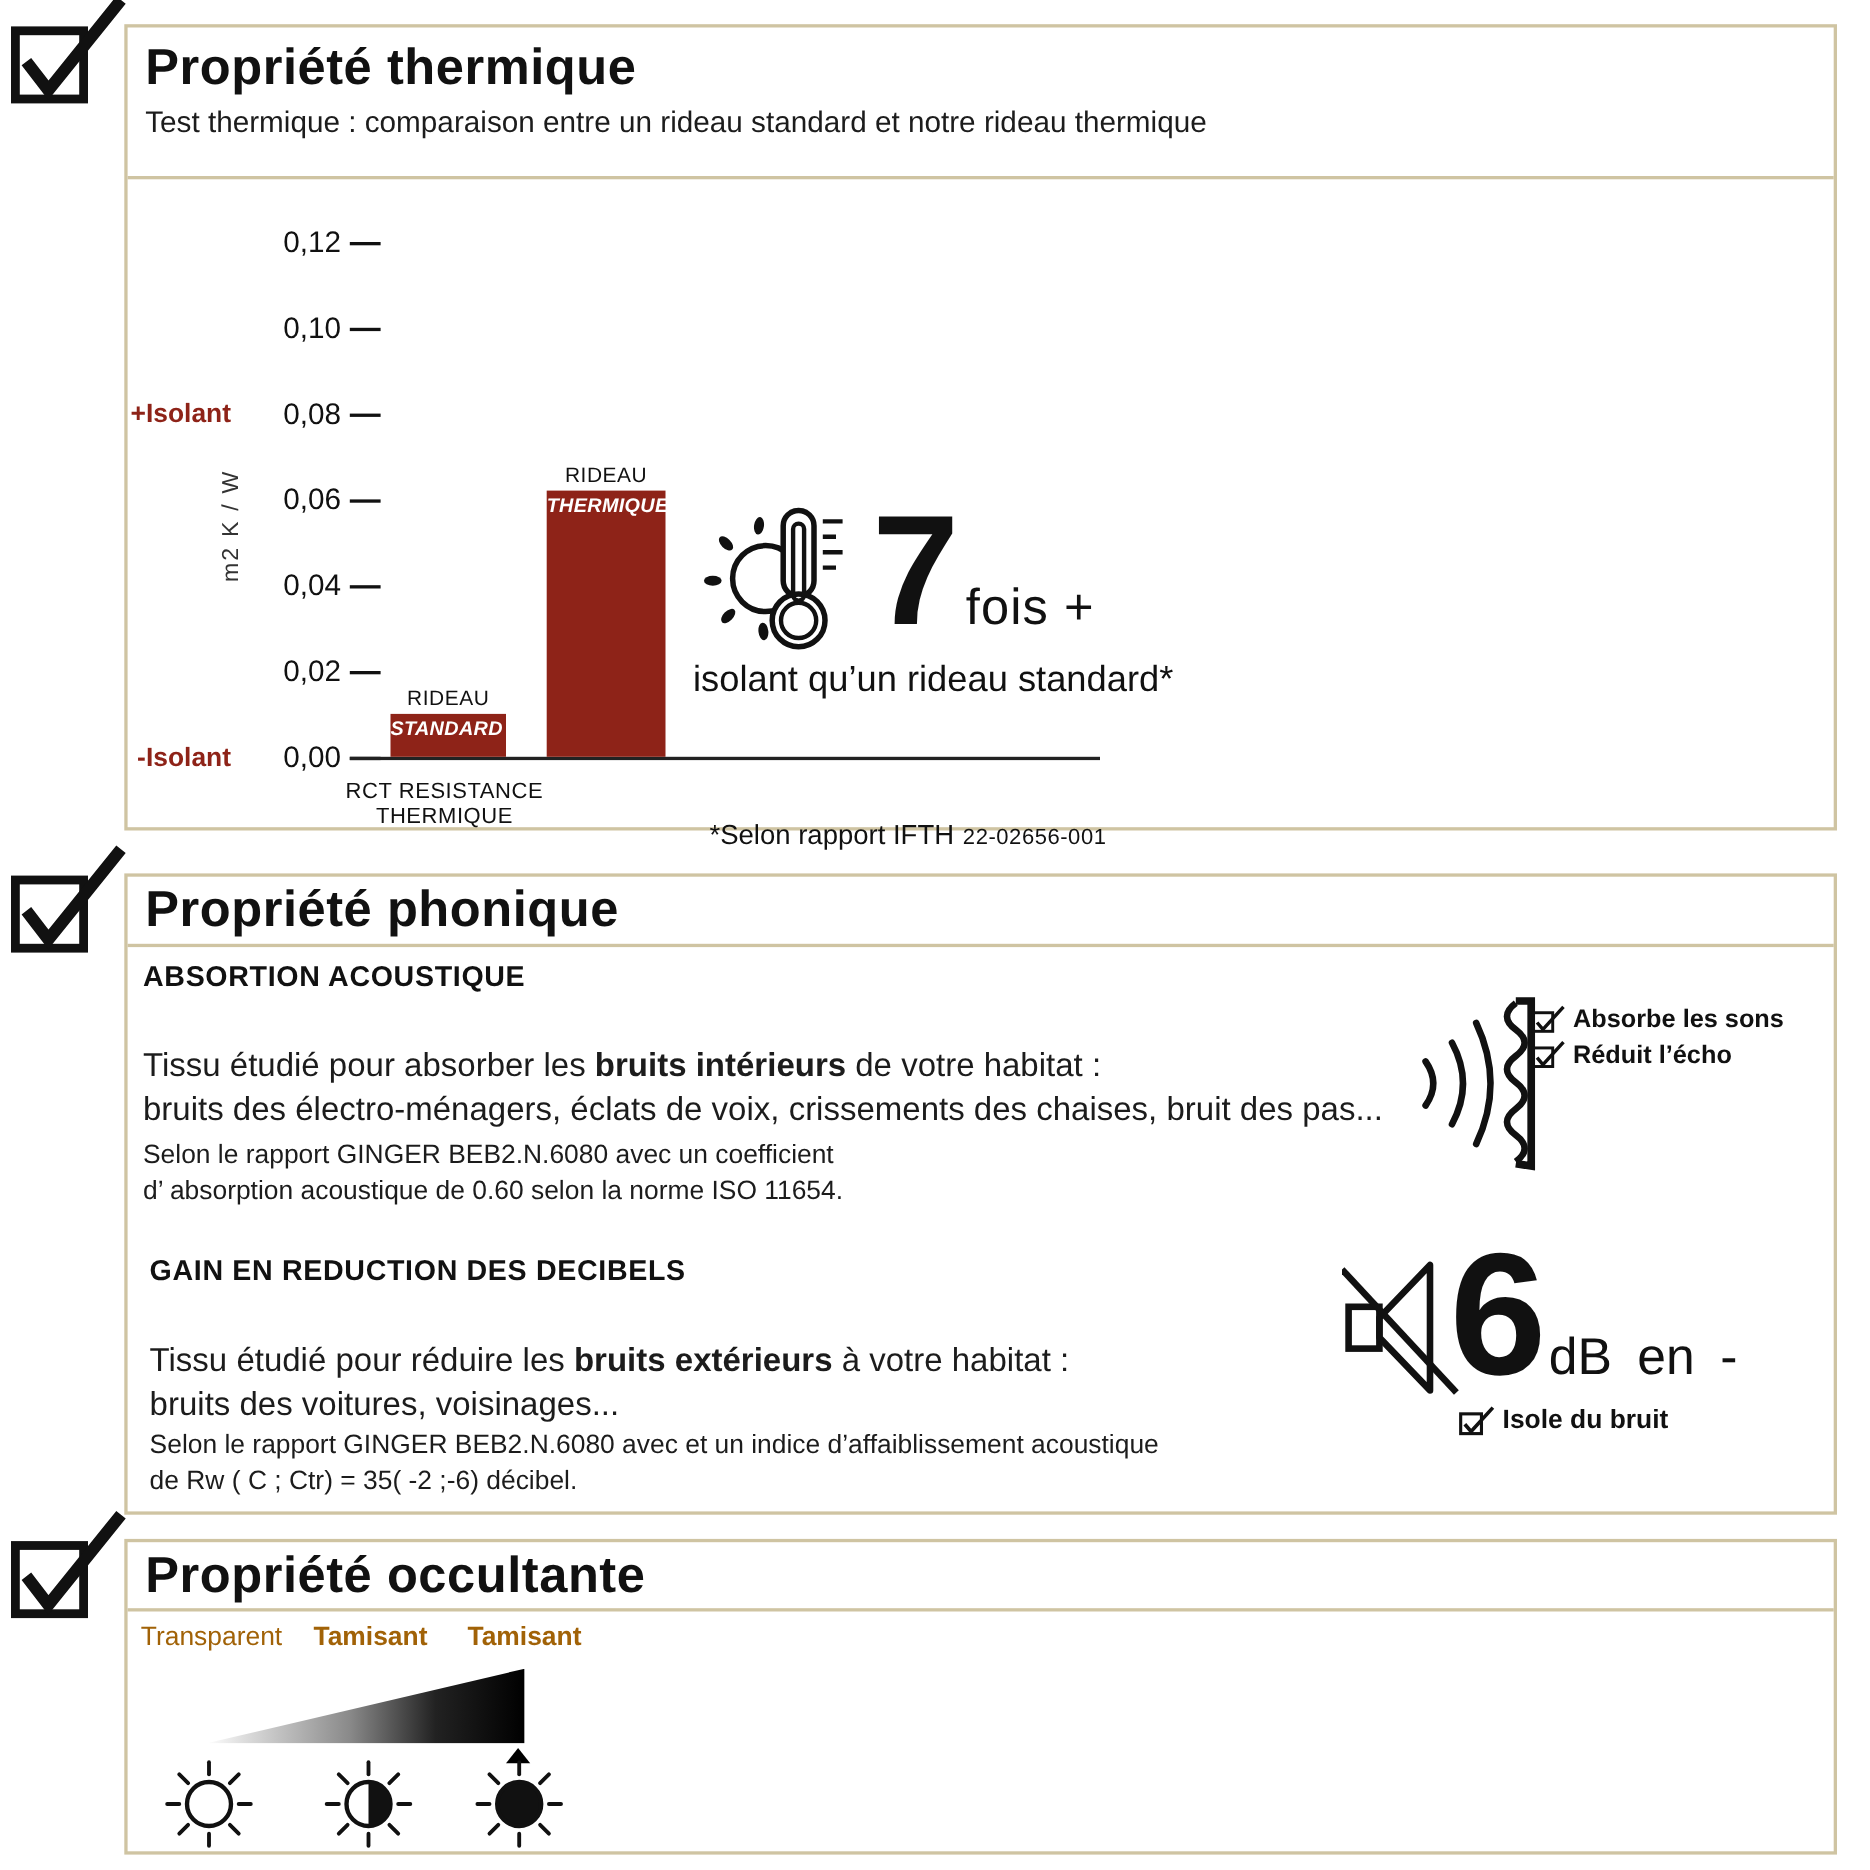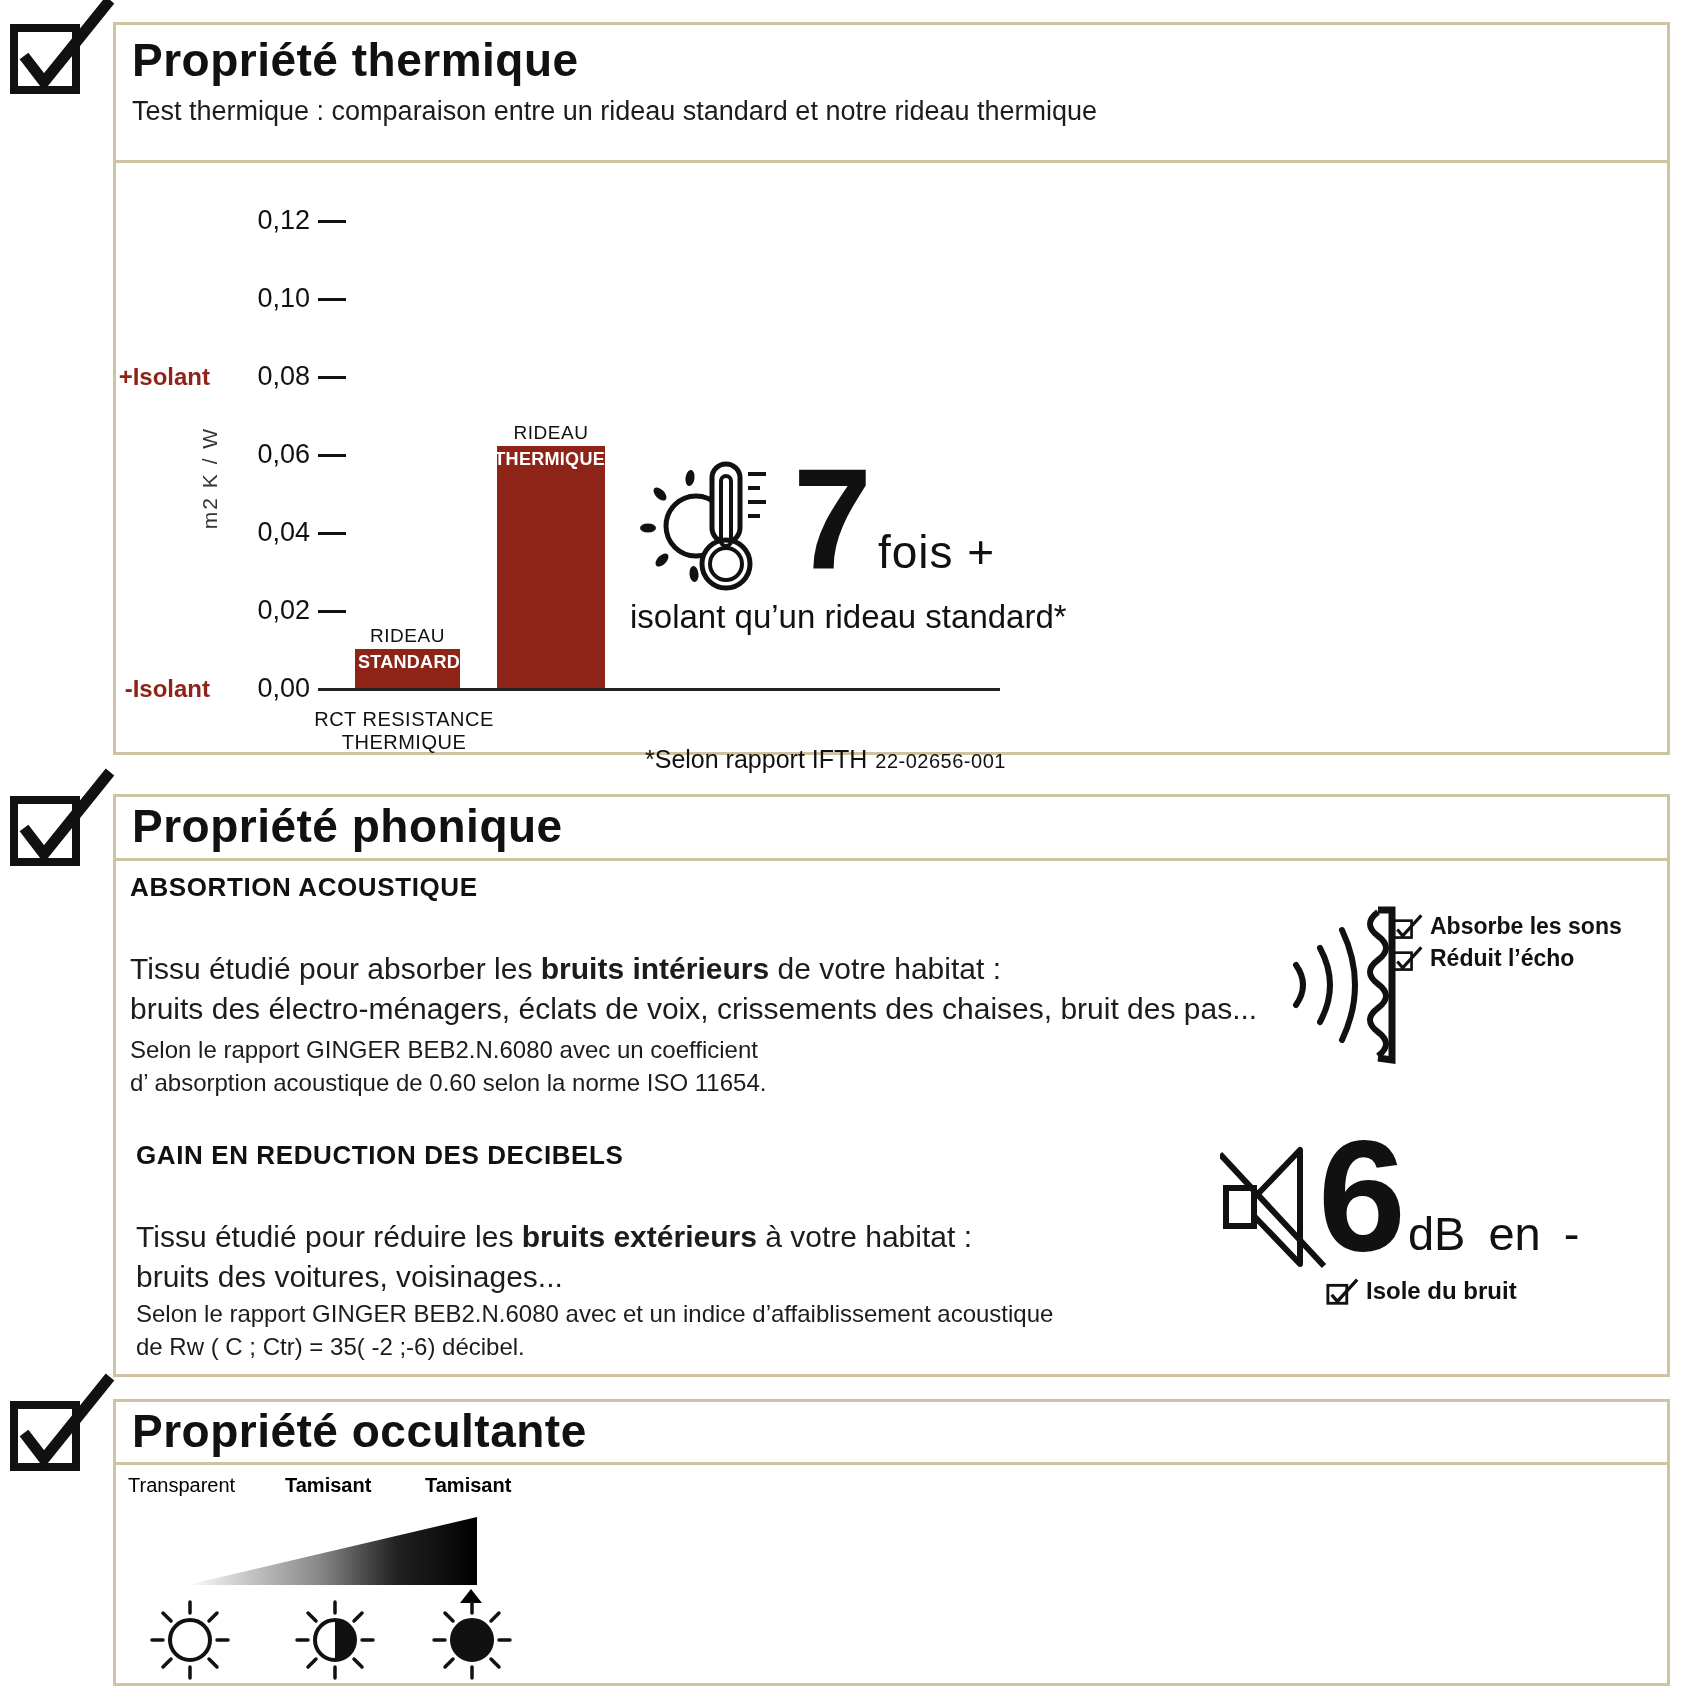--- a/index.html
+++ b/index.html
@@ -22,21 +22,21 @@
   
   .section-check{position:absolute;left:6px;width:110px;height:110px;}
   
   .ytick-label{position:absolute;left:190px;width:120px;text-align:right;font-size:27px;font-weight:400;color:#111;}
   .ytick-dash{position:absolute;left:318px;width:28px;height:3px;background:#111;}
   .isolant-label{position:absolute;left:70px;width:140px;text-align:right;font-size:24px;font-weight:700;color:#8e2318;}
   #y-unit{position:absolute;left:130px;top:466px;width:160px;text-align:center;font-size:21px;color:#333;letter-spacing:2px;transform:rotate(-90deg);transform-origin:center;}
   #chart-baseline{position:absolute;left:318px;top:688px;width:682px;height:3px;background:#222;}
   .bar-group{position:absolute;bottom:1012px;display:flex;flex-direction:column;align-items:center;justify-content:flex-end;}
   .bar-top-label{font-size:19px;color:#111;margin-bottom:2px;letter-spacing:0.5px;}
-  .bar{width:100%;background:#8e2318;display:flex;justify-content:flex-end;}
+  .bar{width:100%;background:#8e2318;display:flex;justify-content:flex-start;font-style:italic;}
   .bar-inside-label{font-size:18px;font-weight:700;color:#fff;margin-top:3px;letter-spacing:0.3px;white-space:nowrap;}
   #axis-caption{position:absolute;left:278px;top:708px;width:252px;text-align:center;font-size:20px;letter-spacing:0.5px;color:#111;}
   #footnote{position:absolute;left:645px;top:704px;display:flex;align-items:baseline;gap:8px;}
   #footnote .fn-main{font-size:25px;color:#111;}
   #footnote .fn-code{font-size:20px;letter-spacing:0.5px;color:#111;margin-top:46px;}
   
   #thermo-icon{position:absolute;left:638px;top:458px;width:132px;height:142px;}
   #seven-row{position:absolute;left:793px;top:452px;display:flex;align-items:baseline;}
   #seven-big{font-size:142px;font-weight:700;line-height:0.95;color:#111;}
   #seven-suffix{font-size:46px;font-weight:400;color:#111;margin-left:6px;letter-spacing:1px;}
@@ -45,21 +45,21 @@
   .sub-heading{position:absolute;font-size:26px;font-weight:700;letter-spacing:0.6px;color:#111;}
   .body-line{position:absolute;font-size:30px;font-weight:400;color:#1c1c1c;white-space:nowrap;}
   .body-line b{font-weight:700;}
   .body-line-small{position:absolute;font-size:24px;font-weight:400;color:#1c1c1c;white-space:nowrap;}
   .check-row{position:absolute;display:flex;align-items:center;gap:6px;}
   .check-row .check-label{font-size:23px;font-weight:700;color:#111;white-space:nowrap;}
   #six-row{position:absolute;left:1318px;top:1124px;display:flex;align-items:baseline;}
   #six-big{font-size:158px;font-weight:700;line-height:0.9;color:#111;}
   #six-suffix{font-size:47px;font-weight:400;color:#111;margin-left:2px;word-spacing:10px;}
   
-  .occ-label{position:absolute;top:1474px;font-size:20px;color:#000000;text-align:right;}
+  .occ-label{position:absolute;top:1474px;font-size:24px;color:#a16207;text-align:right;}
   #occ-label-0{left:128px;font-weight:400;}
   #occ-label-1{left:285px;font-weight:700;}
   #occ-label-2{left:425px;font-weight:700;}
   #occ-triangle{position:absolute;left:187px;top:1517px;width:290px;height:68px;
     background:linear-gradient(to right,#ffffff 0%,#dddddd 12%,#8a8a8a 45%,#222222 72%,#000000 100%);
     -webkit-clip-path:polygon(0 100%,100% 0,100% 100%);clip-path:polygon(0 100%,100% 0,100% 100%);}
   #occ-marker{position:absolute;left:460px;top:1589px;width:0;height:0;
     border-left:11px solid transparent;border-right:11px solid transparent;border-bottom:14px solid #000;}
   .sun-svg{position:absolute;top:1598px;width:84px;height:84px;}
 </style>

